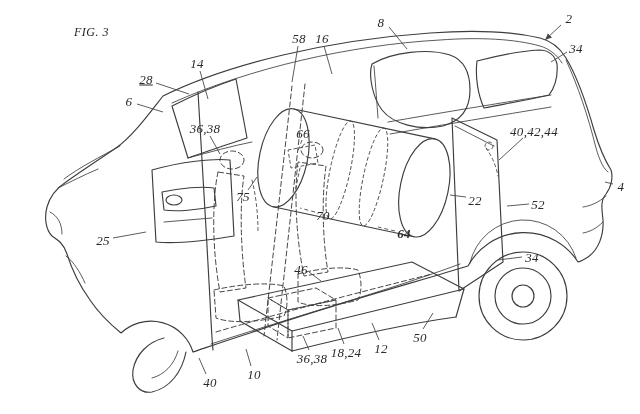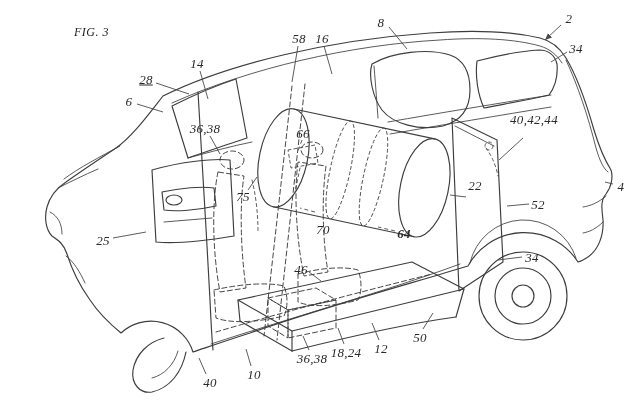--- a/index.html
+++ b/index.html
@@ -164,25 +164,25 @@
       <div class="ref-label" style="left: 146px; top: 79px; text-decoration: underline;">28</div>
       <div class="ref-label" style="left: 129px; top: 101px;">6</div>
       <div class="ref-label" style="left: 197px; top: 63px;">14</div>
       <div class="ref-label" style="left: 205px; top: 128px;">36,38</div>
       <div class="ref-label" style="left: 299px; top: 38px;">58</div>
       <div class="ref-label" style="left: 322px; top: 38px;">16</div>
       <div class="ref-label" style="left: 381px; top: 22px;">8</div>
       <div class="ref-label" style="left: 569px; top: 18px;">2</div>
       <div class="ref-label" style="left: 576px; top: 48px;">34</div>
       <div class="ref-label" style="left: 303px; top: 133px;">66</div>
-      <div class="ref-label" style="left: 534px; top: 119px; font-family: Liberation Serif, serif;">40,42,44</div>
+      <div class="ref-label" style="left: 534px; top: 131px; font-family: Liberation Serif, serif;">40,42,44</div>
       <div class="ref-label" style="left: 621px; top: 186px;">4</div>
       <div class="ref-label" style="left: 243px; top: 196px;">75</div>
-      <div class="ref-label" style="left: 323px; top: 215px; margin-top: 14px;">70</div>
-      <div class="ref-label" style="left: 475px; top: 185px;">22</div>
+      <div class="ref-label" style="left: 323px; top: 215px;">70</div>
+      <div class="ref-label" style="left: 475px; top: 200px;">22</div>
       <div class="ref-label" style="left: 538px; top: 204px;">52</div>
       <div class="ref-label" style="left: 404px; top: 233px; font-weight: bold;">64</div>
       <div class="ref-label" style="left: 103px; top: 240px;">25</div>
       <div class="ref-label" style="left: 532px; top: 257px;">34</div>
       <div class="ref-label" style="left: 301px; top: 269px;">46</div>
       <div class="ref-label" style="left: 420px; top: 337px;">50</div>
       <div class="ref-label" style="left: 381px; top: 348px;">12</div>
       <div class="ref-label" style="left: 346px; top: 352px;">18,24</div>
       <div class="ref-label" style="left: 312px; top: 358px;">36,38</div>
       <div class="ref-label" style="left: 254px; top: 374px;">10</div>

